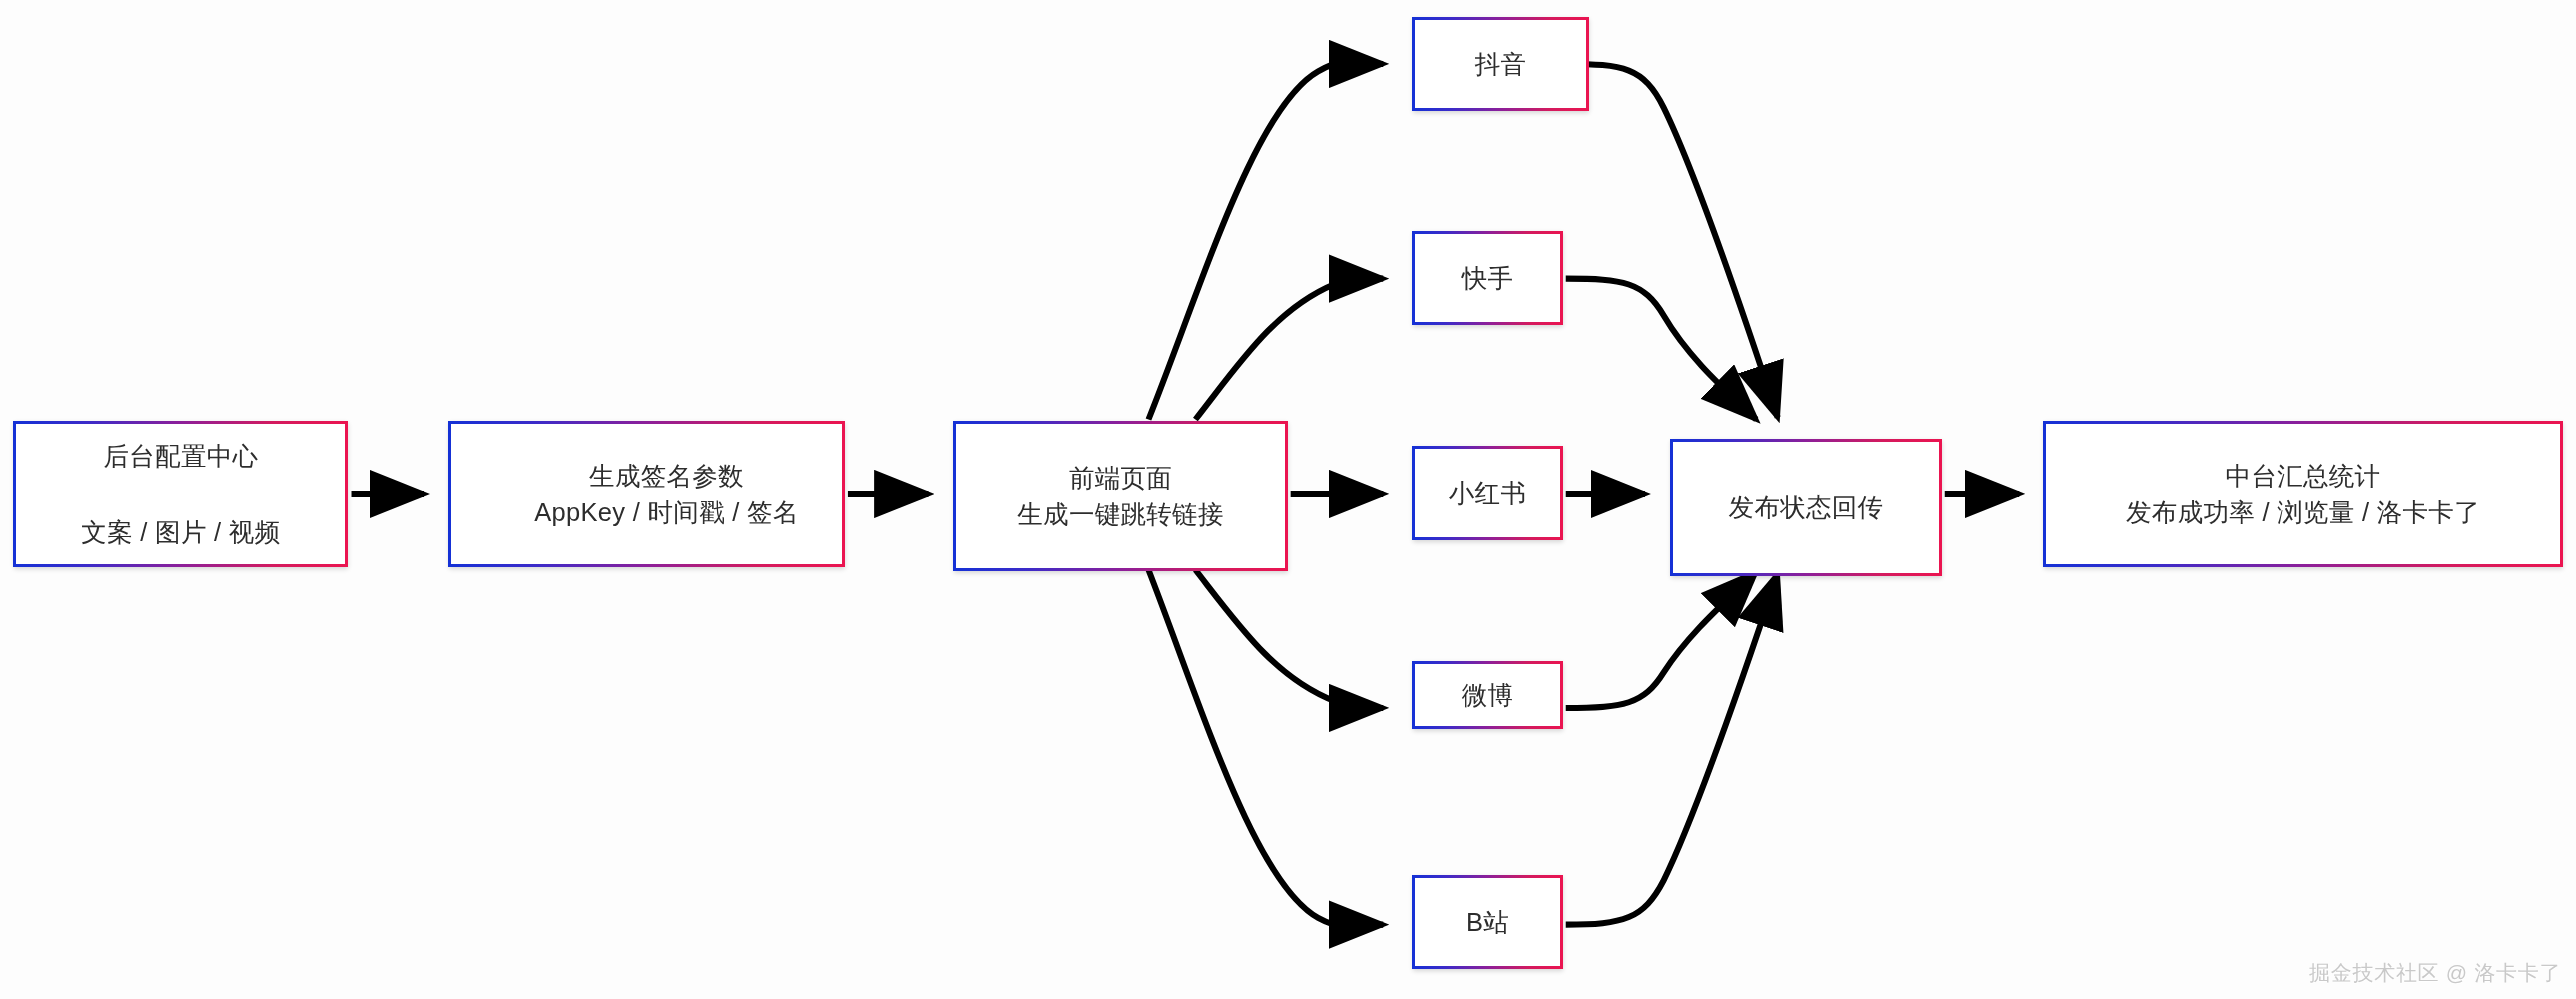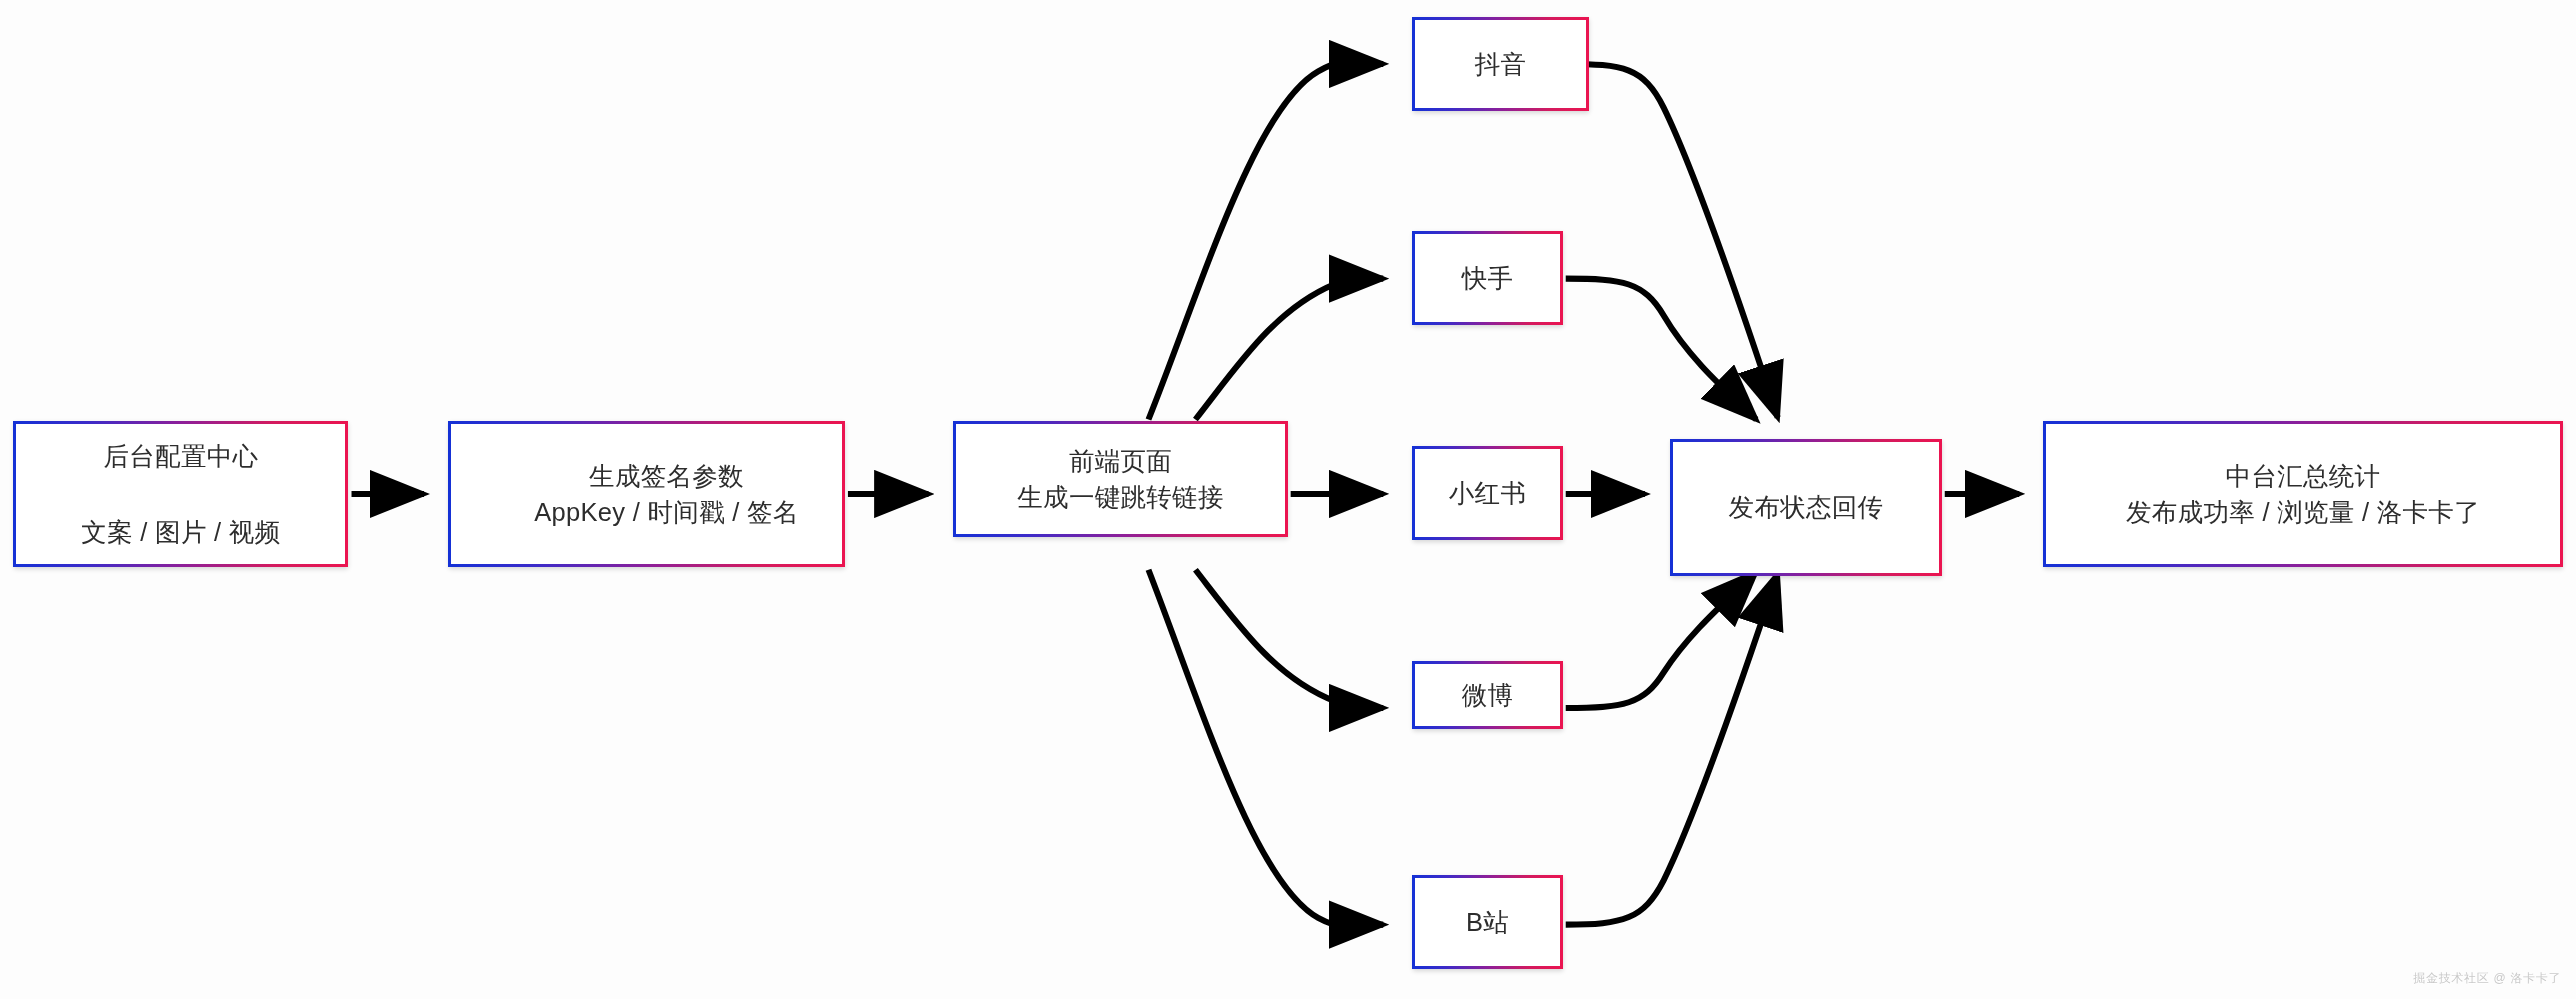--- a/index.html
+++ b/index.html
@@ -60,37 +60,37 @@
   
   .stage .line { font-size: 25.5px; line-height: 1.42; }
   
   .platform .line { font-size: 25.5px; line-height: 1.2; }
   
   .status .line { font-size: 25.5px; line-height: 1.2; }
 
   
   #node-config   { left: 13.4px;   top: 421px;  width: 335px;  height: 146px; gap: 40px; }
   #node-sign     { left: 448px;  top: 421px;  width: 397px;  height: 146px; padding-left: 40px; }
-  #node-frontend { left: 953px; top: 421px;  width: 335px;  height: 116px; }
+  #node-frontend { left: 953px; top: 421px;  width: 335px;  height: 150px; }
 
   #node-douyin     { left: 1412px; top: 17px;   width: 177px; height: 94px; }
   #node-kuaishou   { left: 1412px; top: 231px;  width: 151px; height: 94px; }
   #node-xiaohongshu{ left: 1412px; top: 446px;  width: 151px; height: 94px; }
   #node-weibo      { left: 1412px; top: 661px;  width: 151px; height: 68px; }
   #node-bilibili   { left: 1412px; top: 875px; width: 151px; height: 94px; align-items: center; }
 
   #node-status   { left: 1670px; top: 439px;  width: 272px; height: 137px; }
   #node-summary  { left: 2043px; top: 421px;  width: 520px; height: 146px; }
 
   
   #watermark {
     position: absolute;
     right: 14.8px;
     bottom: 13.4px;
-    font-size: 12px;
+    font-size: 21px;
     color: #c9c9c9;
     letter-spacing: 0.7px;
     z-index: 4;
     white-space: nowrap;
     text-shadow: 0 0.7px 0 #ffffff;
   }
 </style>
 </head>
 <body>
 

